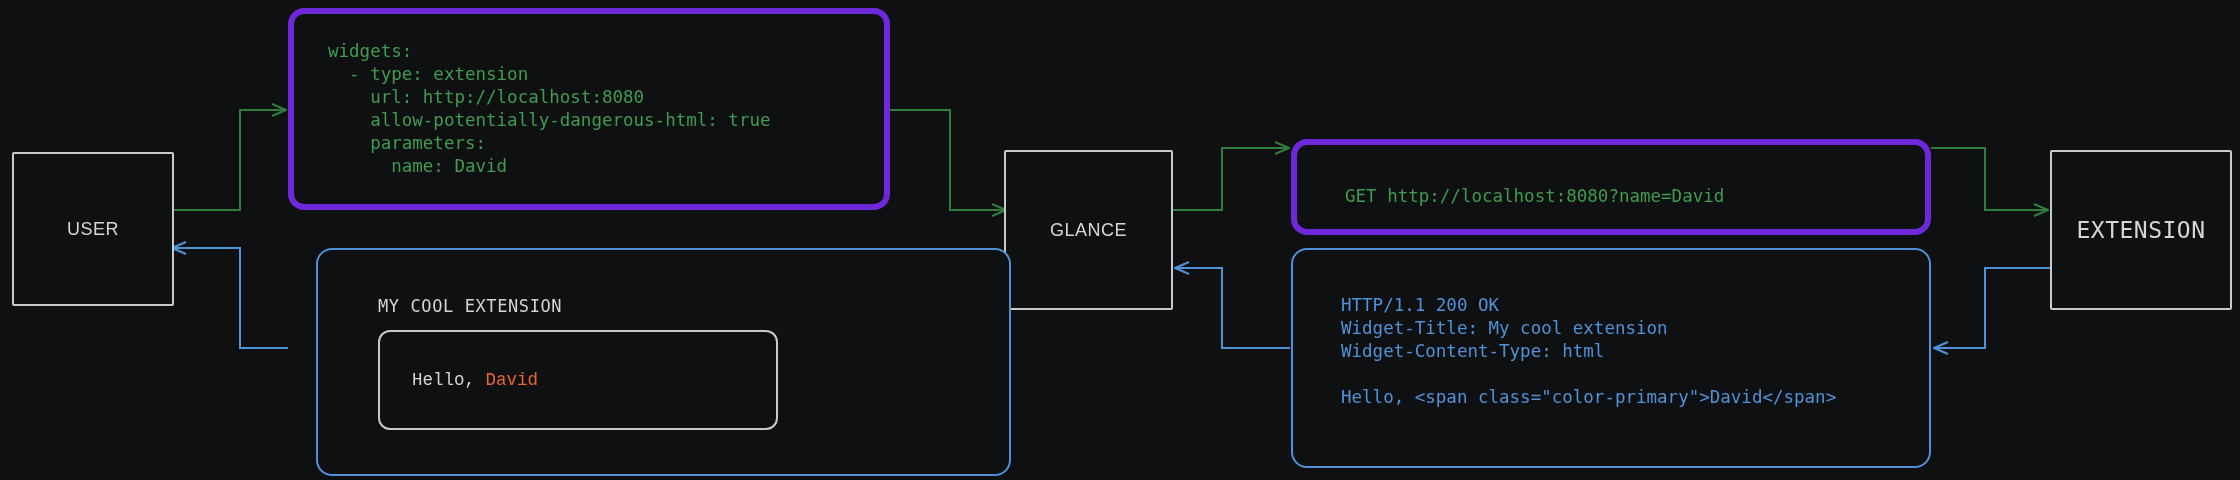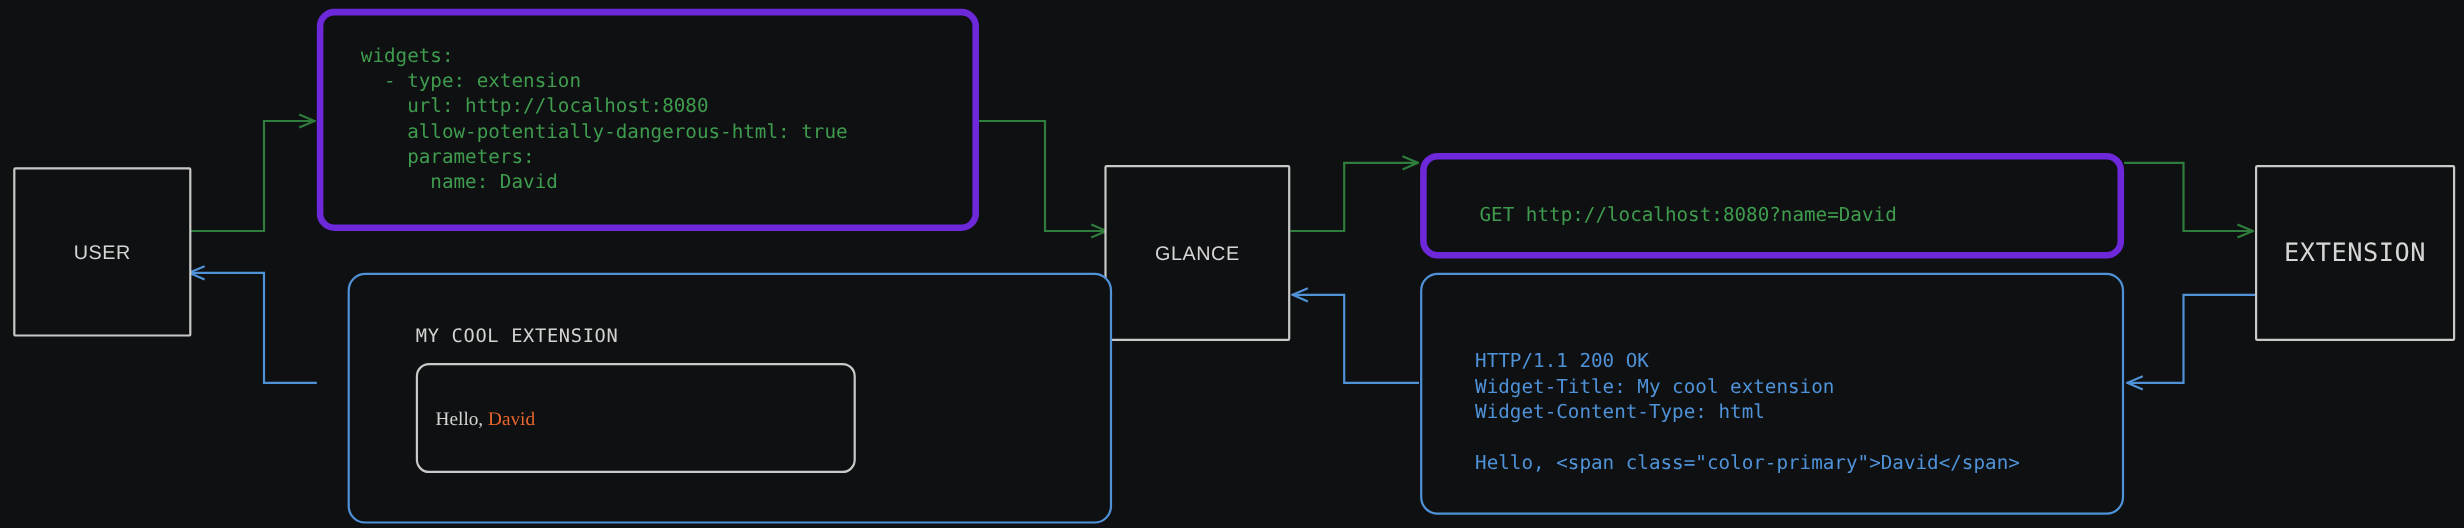--- a/index.html
+++ b/index.html
@@ -50,23 +50,23 @@
     color:#d3d3d3;
     letter-spacing:.6px;
   }
   .widget-body{
     border:2px solid #c9c9c9;
     border-radius:12px;
     box-sizing:border-box;
     display:flex;align-items:center;
   }
   .widget-body span.txt{
-    font-family:Liberation Serif, serif;
+    font-family:Liberation Mono, monospace;
     font-size:17.5px;color:#d3d3d3;
-    padding-left:16px;
+    padding-left:32px;
   }
   .accent{color:#e8662b;}
 </style>
 </head>
 <body>
 
 <div id="stage">
 
   <svg class="wires" viewBox="0 0 2240 480">
     <defs>
@@ -121,20 +121,20 @@
     <div class="widget-body" style="position:absolute;left:60px;top:80px;width:400px;height:100px;">
       <span class="txt"><span>Hello, </span><span class="accent">David</span></span>
     </div>
   </div>
 
   <div class="panel green" style="left:1291px;top:95px;width:640px;height:96px;margin-top:44px;">
     <pre class="code green" style="position:absolute;left:48px;top:40px;">GET http://localhost:8080?name=David</pre>
   </div>
 
   <div class="panel blue" style="left:1291px;top:248px;width:640px;height:220px;">
-    <pre class="code blue" style="position:absolute;left:48px;top:44px;margin-top:24px;">HTTP/1.1 200 OK
+    <pre class="code blue" style="position:absolute;left:48px;top:44px;">HTTP/1.1 200 OK
 Widget-Title: My cool extension
 Widget-Content-Type: html
 
 Hello, &lt;span class="color-primary"&gt;David&lt;/span&gt;</pre>
   </div>
 
 </div>
 
 </body></html>

